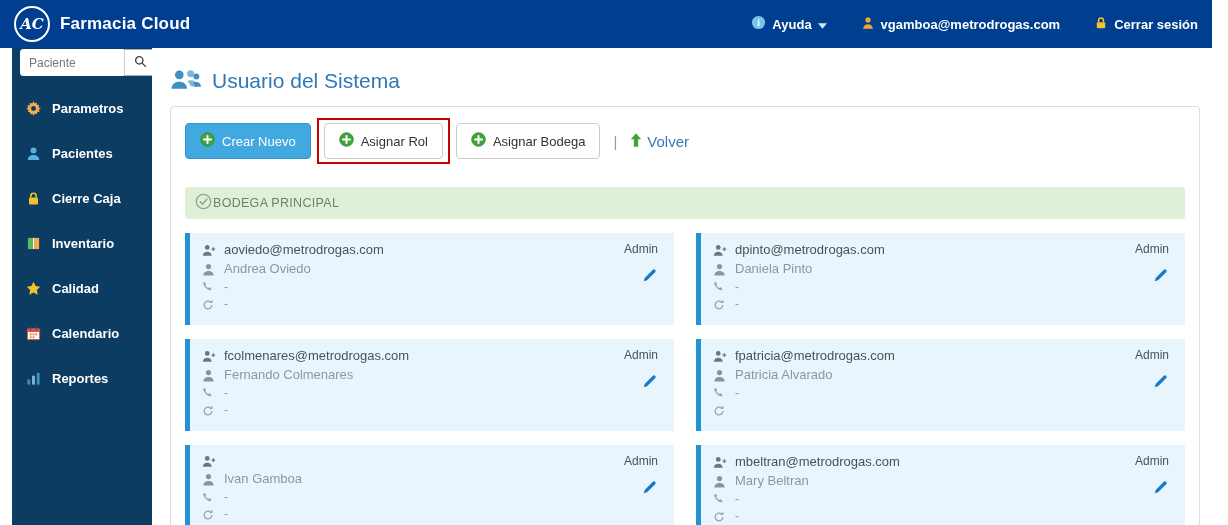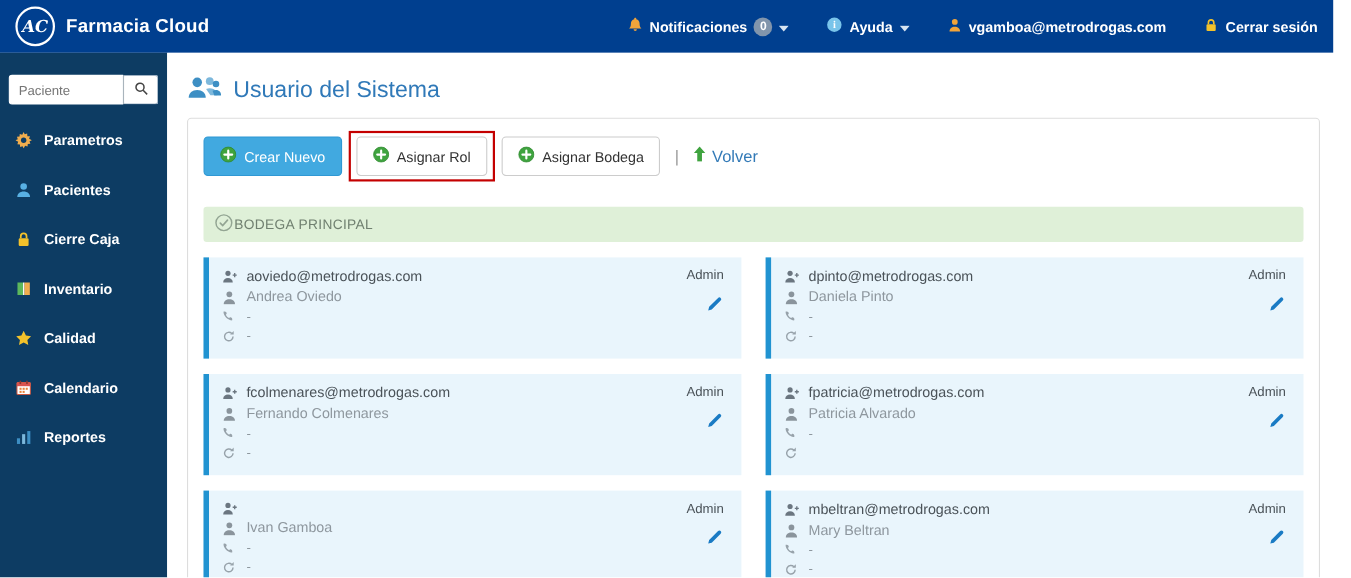--- a/index.html
+++ b/index.html
@@ -25,22 +25,22 @@
   .top-item {
     display:flex; align-items:center; gap:6px; font-size:13px; font-weight:bold;
     cursor:pointer; margin-left:24px; white-space:nowrap;
   }
   .badge {
     background:#8195ac; min-width:17px; height:17px; border-radius:9px;
     font-size:11px; display:flex; align-items:center; justify-content:center; padding:0 4px;
   }
   
   .sidebar {
-    position:absolute; top:48px; left:0; bottom:0; width:152px;
-    background:var(--sidebar_bg,#0d3c63); padding-top:20px;
+    position:absolute; top:48px; left:12px; bottom:0; width:152px;
+    background:var(--sidebar_bg,#0d3c63); padding-top:1px;
   }
   .search-row { display:flex; margin:0 8px 10px; }
   .search-row input {
     width:104px; height:27px; border:1px solid #fff; border-radius:3px 0 0 3px;
     padding:0 8px; font-size:12px; outline:none; color:#333;
     font-family:"Liberation Sans", sans-serif;
   }
   .search-btn {
     width:32px; height:27px; background:#fff; border:1px solid #9fb2c4;
     border-left:1px solid #ccc; border-radius:0 3px 3px 0;
@@ -102,31 +102,20 @@
 </head>
 <body>
 
 <header class="topbar">
   <div class="logo">
     <span>AC</span>
   </div>
   <div class="brand">Farmacia Cloud</div>
   <div class="top-spacer"></div>
 
-  <div class="top-item">
-    <span><svg viewBox="0 0 16 16" width="15" height="15">
-          <path fill="#f2a43a" d="M8 1.2c.6 0 1 .4 1 1v.5c2 .5 3.2 2.1 3.2 4.1 0 3 .8 4 1.8 4.8H2c1-.8 1.8-1.8 1.8-4.8 0-2 1.3-3.6 3.2-4.1v-.5c0-.6.4-1 1-1z"></path>
-          <path fill="#f2a43a" d="M6.4 12.4a1.6 1.6 0 003.2 0z"></path>
-        </svg></span>
-    <span>Notificaciones</span>
-    <span class="badge">0</span>
-    <span><svg viewBox="0 0 10 6" width="9" height="6">
-          <path d="M0 0h10L5 6z" fill="#d6e4f2"></path>
-        </svg></span>
-  </div>
 
   <div class="top-item">
     <span><svg viewBox="0 0 16 16" width="15" height="15">
           <circle cx="8" cy="8" r="7" fill="#79c4ea"></circle>
           <text x="8" y="11.6" text-anchor="middle" font-size="10" font-family="serif" font-weight="bold" fill="#fff">i</text>
         </svg></span>
     <span>Ayuda</span>
     <span><svg viewBox="0 0 10 6" width="9" height="6">
           <path d="M0 0h10L5 6z" fill="#d6e4f2"></path>
         </svg></span>

